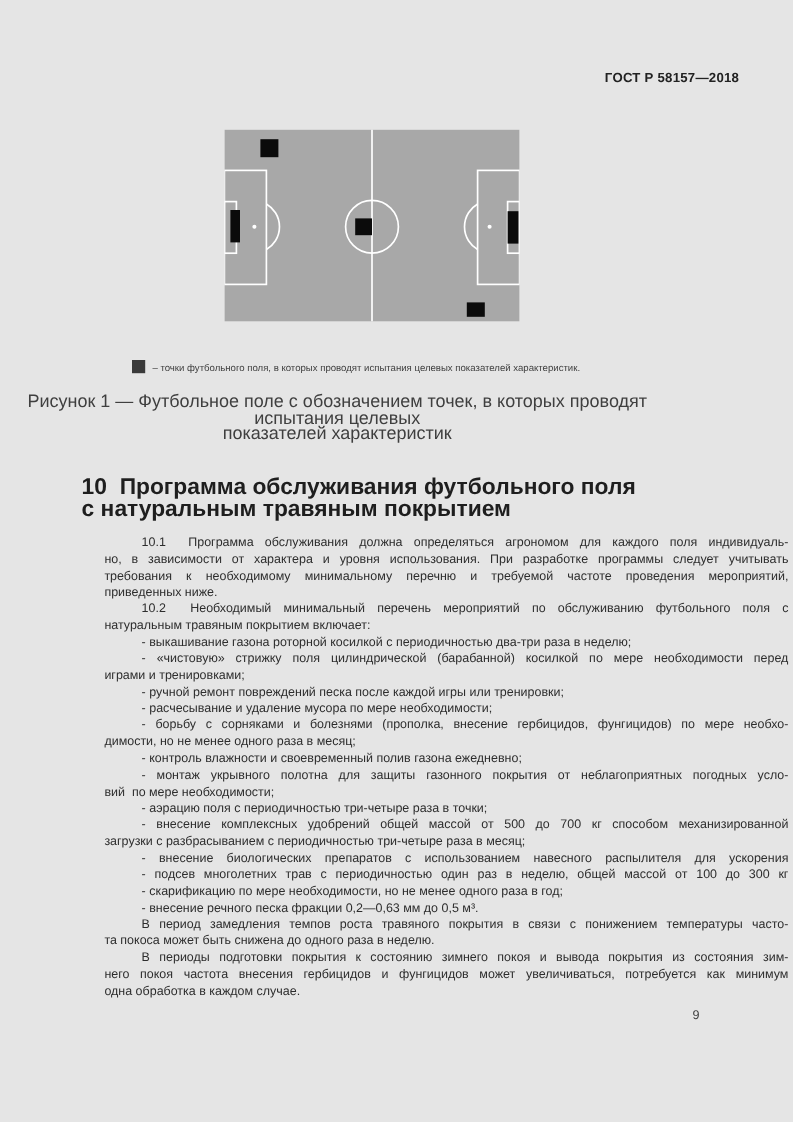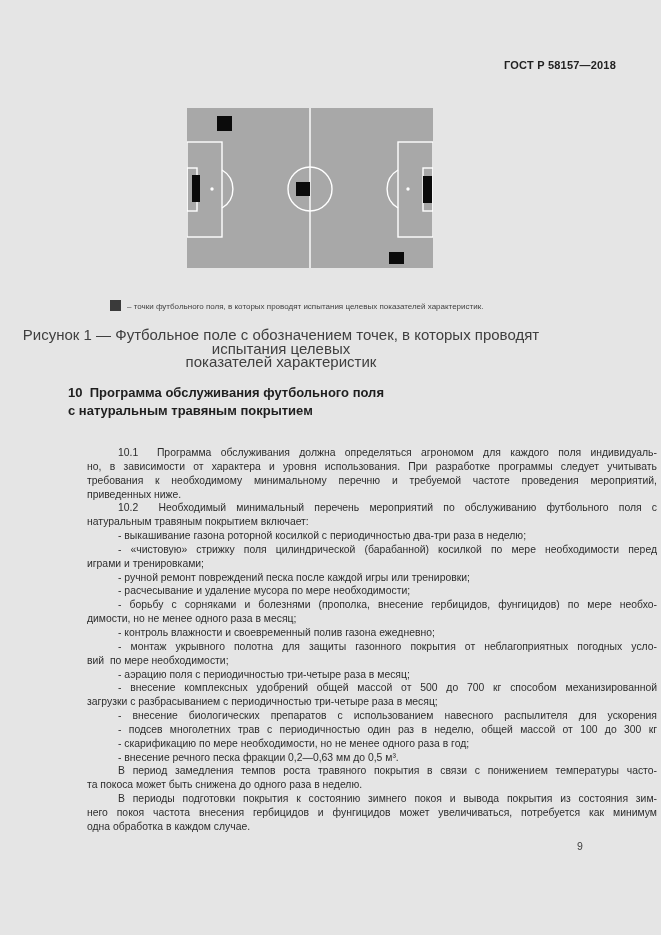--- a/index.html
+++ b/index.html
@@ -16,22 +16,22 @@
     position:absolute; left:110px; top:300px; display:flex; align-items:flex-start; gap:6px;
     font-size:8px; color:#3f3f3f;
   }
   .legend-swatch { width:11px; height:11px; background:#3a3a3a; flex:none; margin-top:0px; }
   .legend-text { padding-top:2px; }
   .caption {
     position:absolute; top:328px; left:0; width:562px; text-align:center;
     font-size:15px; line-height:13.5px; color:#3f3f3f;
   }
   .heading {
-    position:absolute; top:384px; left:68px; margin:0;
-    font-size:13px; font-weight:bold; line-height:17.5px; color:#1e1e1e;
+    position:absolute; top:398px; left:68px; margin:0;
+    font-size:19px; font-weight:bold; line-height:17.5px; color:#1e1e1e;
   }
   .heading div { white-space:pre-wrap; }
   .body-text {
     position:absolute; top:446px; left:46px; width:570px;
     font-size:10.4px; line-height:13.85px; color:#2d2d2d;margin-left:41px;
   }
   .line { text-align:justify; text-align-last:justify; white-space:pre-wrap; }
   .line.last { text-align-last:left; }
   .line.indent { text-indent:31px; }
   .page-number {
@@ -94,21 +94,21 @@
       <div class="line indent last">- выкашивание газона роторной косилкой с периодичностью два-три раза в неделю;</div>
       <div class="line indent">- «чистовую» стрижку поля цилиндрической (барабанной) косилкой по мере необходимости перед</div>
       <div class="line last">играми и тренировками;</div>
       <div class="line indent last">- ручной ремонт повреждений песка после каждой игры или тренировки;</div>
       <div class="line indent last">- расчесывание и удаление мусора по мере необходимости;</div>
       <div class="line indent">- борьбу с сорняками и болезнями (прополка, внесение гербицидов, фунгицидов) по мере необхо-</div>
       <div class="line last">димости, но не менее одного раза в месяц;</div>
       <div class="line indent last">- контроль влажности и своевременный полив газона ежедневно;</div>
       <div class="line indent">- монтаж укрывного полотна для защиты газонного покрытия от неблагоприятных погодных усло-</div>
       <div class="line last">вий&nbsp; по мере необходимости;</div>
-      <div class="line indent last">- аэрацию поля с периодичностью три-четыре раза в месяц;</div>
+      <div class="line indent last">- аэрацию поля с периодичностью три-четыре раза в точки;</div>
       <div class="line indent">- внесение комплексных удобрений общей массой от 500 до 700 кг способом механизированной</div>
       <div class="line last">загрузки с разбрасыванием с периодичностью три-четыре раза в месяц;</div>
       <div class="line indent">- внесение биологических препаратов с использованием навесного распылителя для ускорения</div>
       <div class="line indent">- подсев многолетних трав с периодичностью один раз в неделю, общей массой от 100 до 300 кг</div>
       <div class="line indent last">- скарификацию по мере необходимости, но не менее одного раза в год;</div>
       <div class="line indent last">- внесение речного песка фракции 0,2—0,63 мм до 0,5 м³.</div>
       <div class="line indent">В период замедления темпов роста травяного покрытия в связи с понижением температуры часто-</div>
       <div class="line last">та покоса может быть снижена до одного раза в неделю.</div>
       <div class="line indent">В периоды подготовки покрытия к состоянию зимнего покоя и вывода покрытия из состояния зим-</div>
       <div class="line">него покоя частота внесения гербицидов и фунгицидов может увеличиваться, потребуется как минимум</div>

